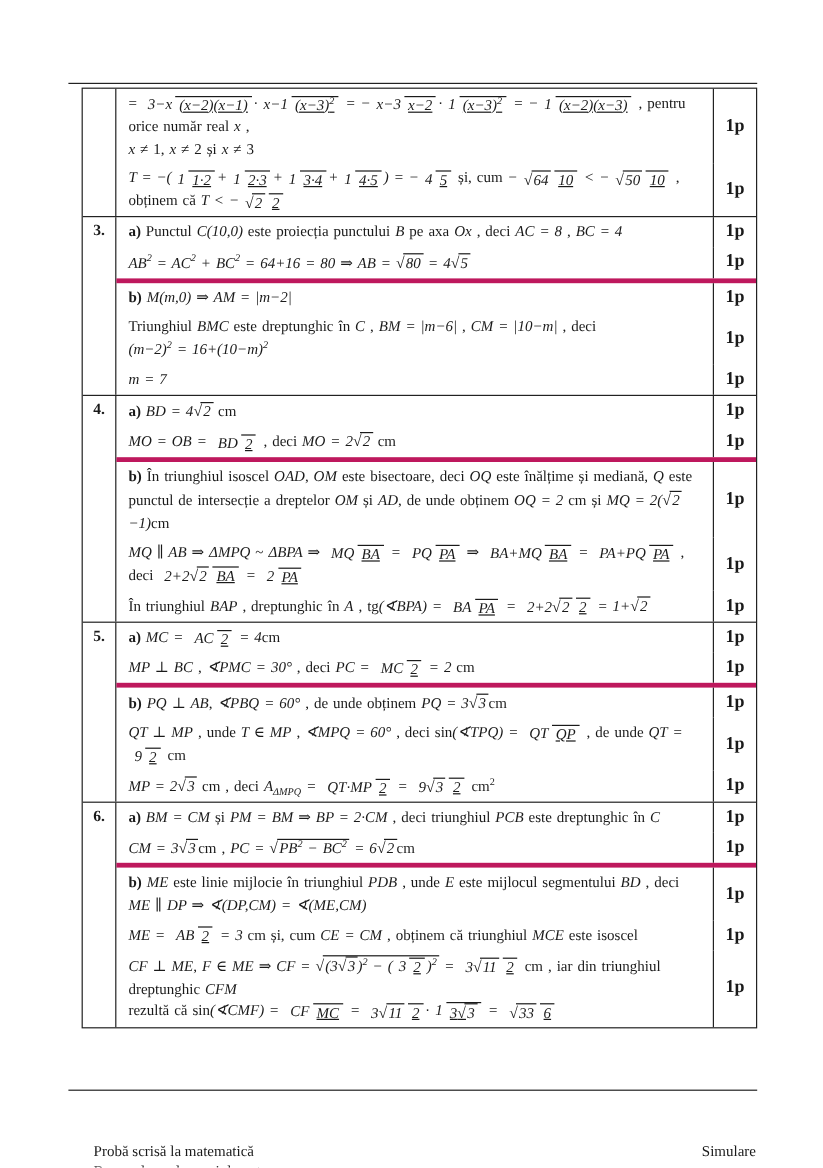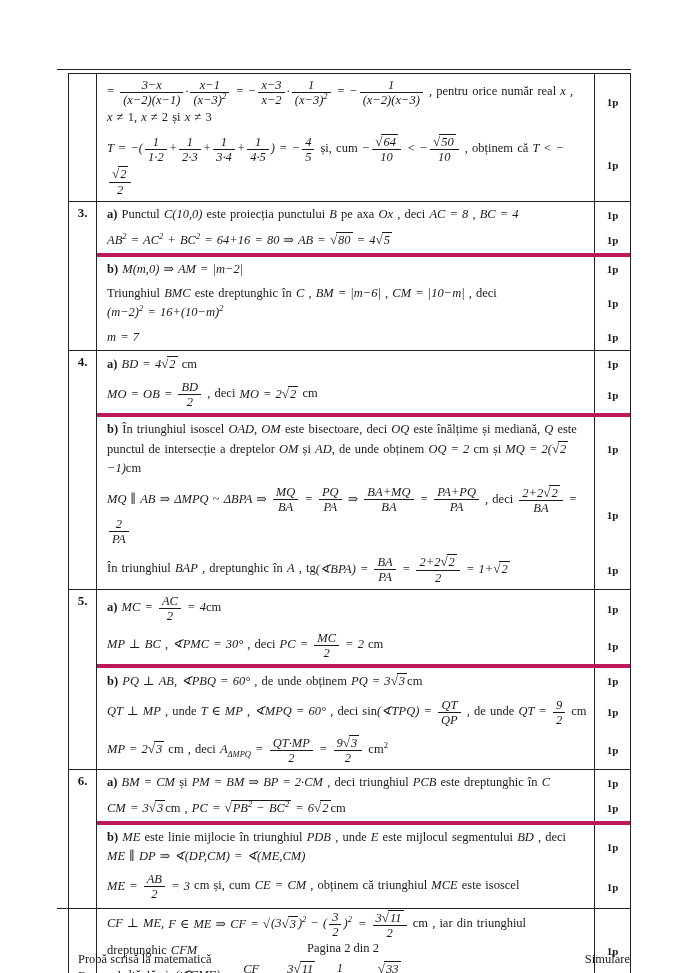--- a/index.html
+++ b/index.html
@@ -22,29 +22,29 @@
   .num-cell { width:28px; flex:none; border-right:1px solid #222;
               font-weight:bold; font-size:13px; text-align:center; padding-top:3px; }
   .qsections { flex:1; min-width:0; display:flex; flex-direction:column; }
   .section { border-top:4px solid #be185d; }
   .section.first { border-top:none; }
   .entry { display:flex; align-items:stretch; }
   .entry-content { flex:1; min-width:0; padding:3px 6px 3px 10px;
                    font-size:12.5px; line-height:1.5; word-spacing:1px; }
   .entry-points { width:36px; flex:none; border-left:1px solid #222;
                   display:flex; align-items:center; justify-content:center;
-                  font-weight:bold; font-size:11px; }
+                  font-weight:bold; font-size:15px; }
 
   
   .mi { font-style:italic; }
   .mb { font-weight:bold; font-style:normal; }
-  .mfrac { display:inline-flex; flex-direction:column; text-align:center;
+  .mfrac { display:inline-flex; flex-direction:row; text-align:center;
            vertical-align:middle; margin:1px 2px; line-height:1.12; }
   .mnum, .mden { display:block; padding:0 3px; }
-  .mden { border-top:1px solid #1a1a1a; }
+  .mden { border-top:1px solid #1a1a1a;text-decoration:underline; }
   .msqrt { white-space:nowrap;margin-top:16px; }
   .mrad { font-size:1.05em; margin-right:-1px; }
   .mbar { border-top:1px solid #1a1a1a; display:inline-block; padding:0 2px; line-height:1.15; }
   sup, sub { font-size:68%; line-height:0; }
 
   .footer-rule { position:absolute; top:908px; left:57px; width:574px; border-top:1.5px solid #222; }
   .footer-left { position:absolute; top:911px; left:78px; font-size:12.5px; line-height:1.35;margin-top:40px; }
   .footer-right { position:absolute; top:911px; right:56px; font-size:12.5px;margin-top:41px; }
   .footer-page { position:absolute; top:941px; left:0; width:100%; text-align:center; font-size:12.5px; }
 </style>
@@ -299,15 +299,14 @@
     </div>
 
   </div>
 
   <div class="footer-rule"></div>
   <div class="footer-left">
     <div>Probă scrisă la matematică</div>
     <div>Barem de evaluare și de notare</div>
   </div>
   <div class="footer-right">Simulare</div>
-  <div class="footer-page">Pagina 2 din 2</div>
 
 </div>
 
 </body></html>

